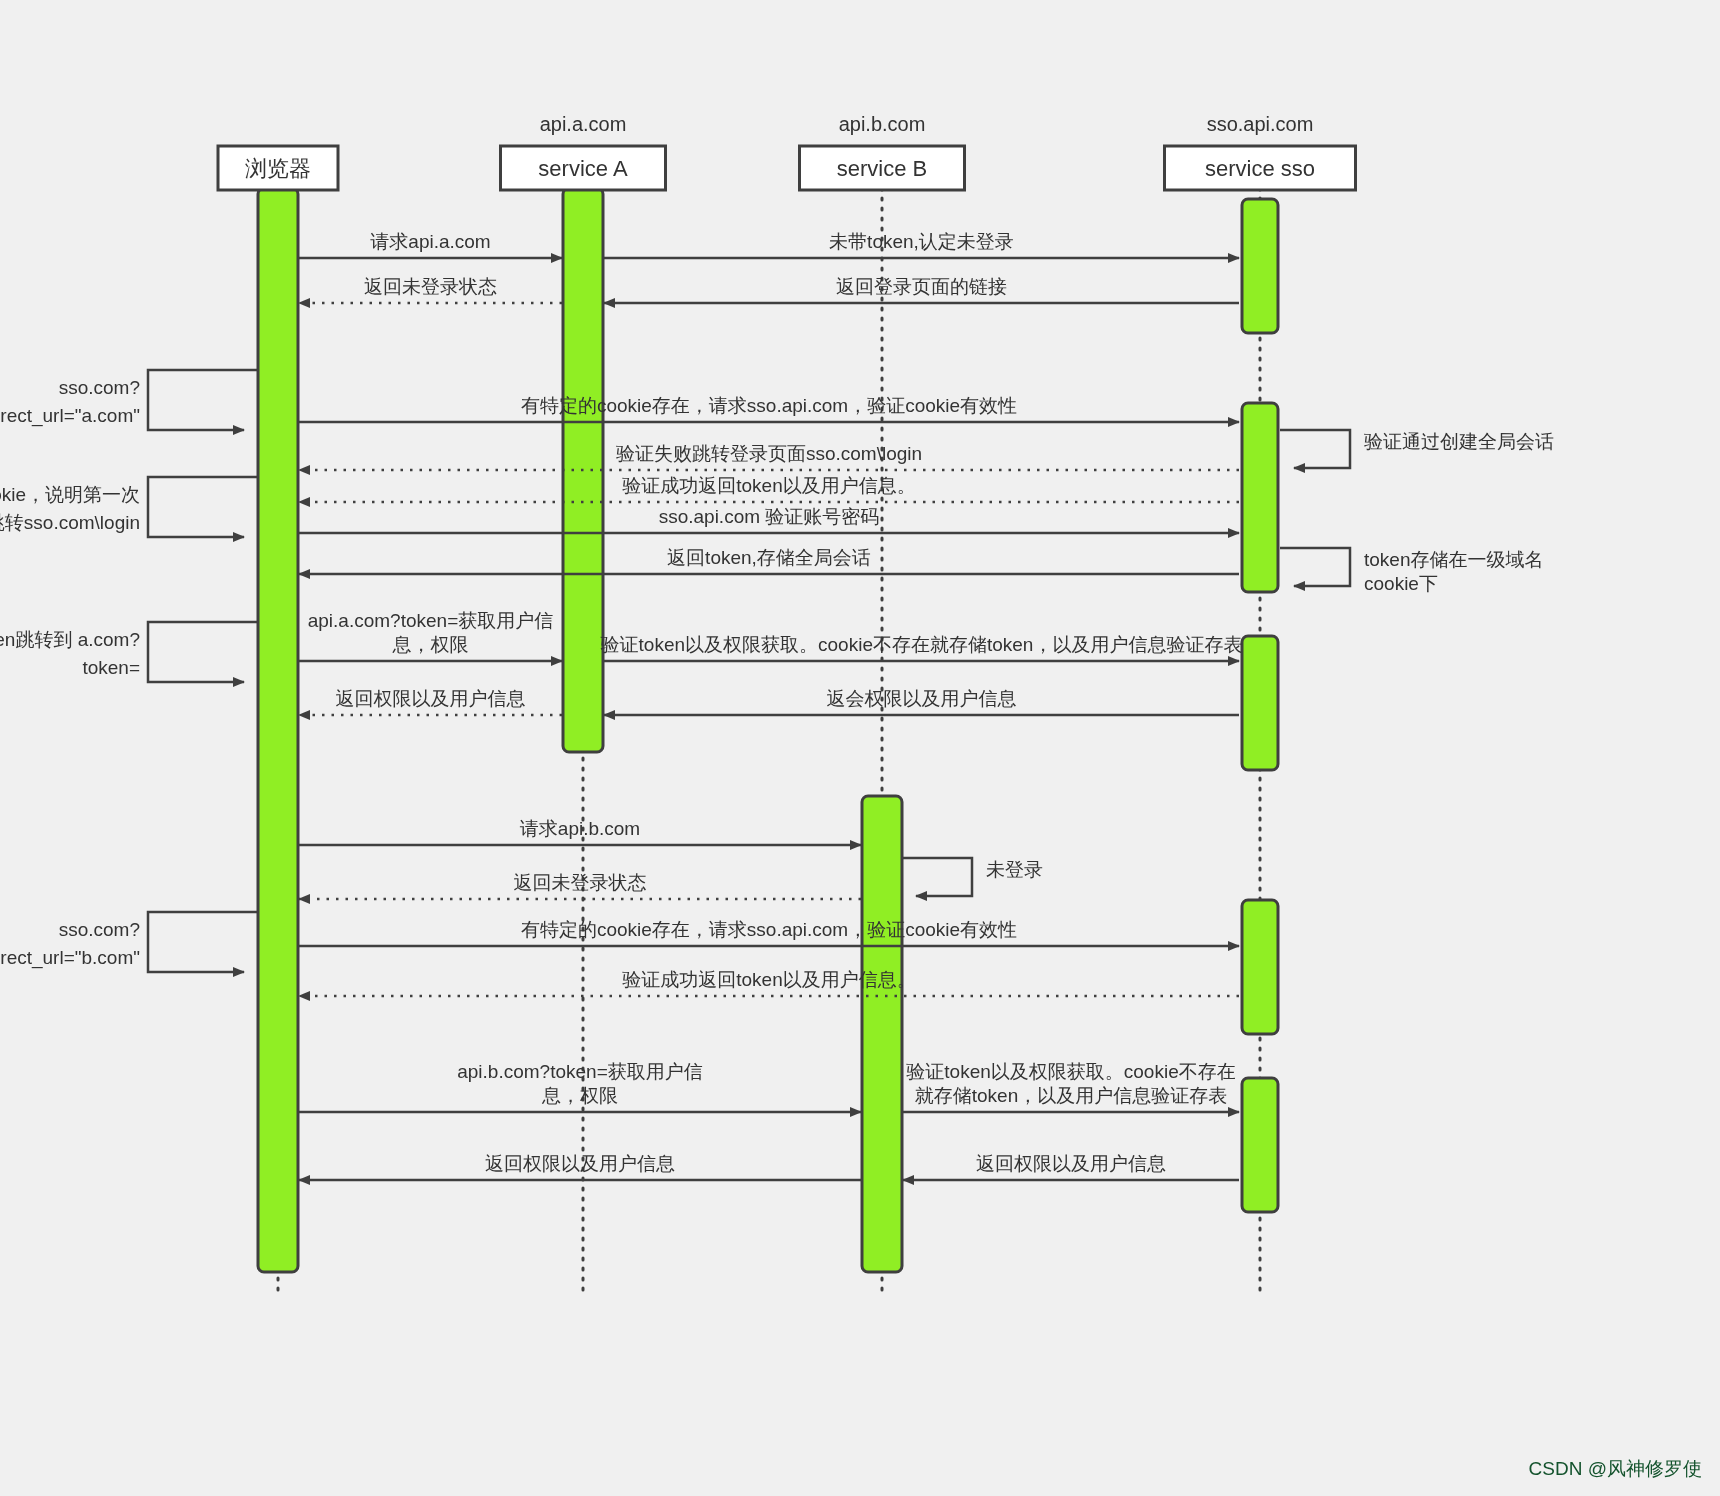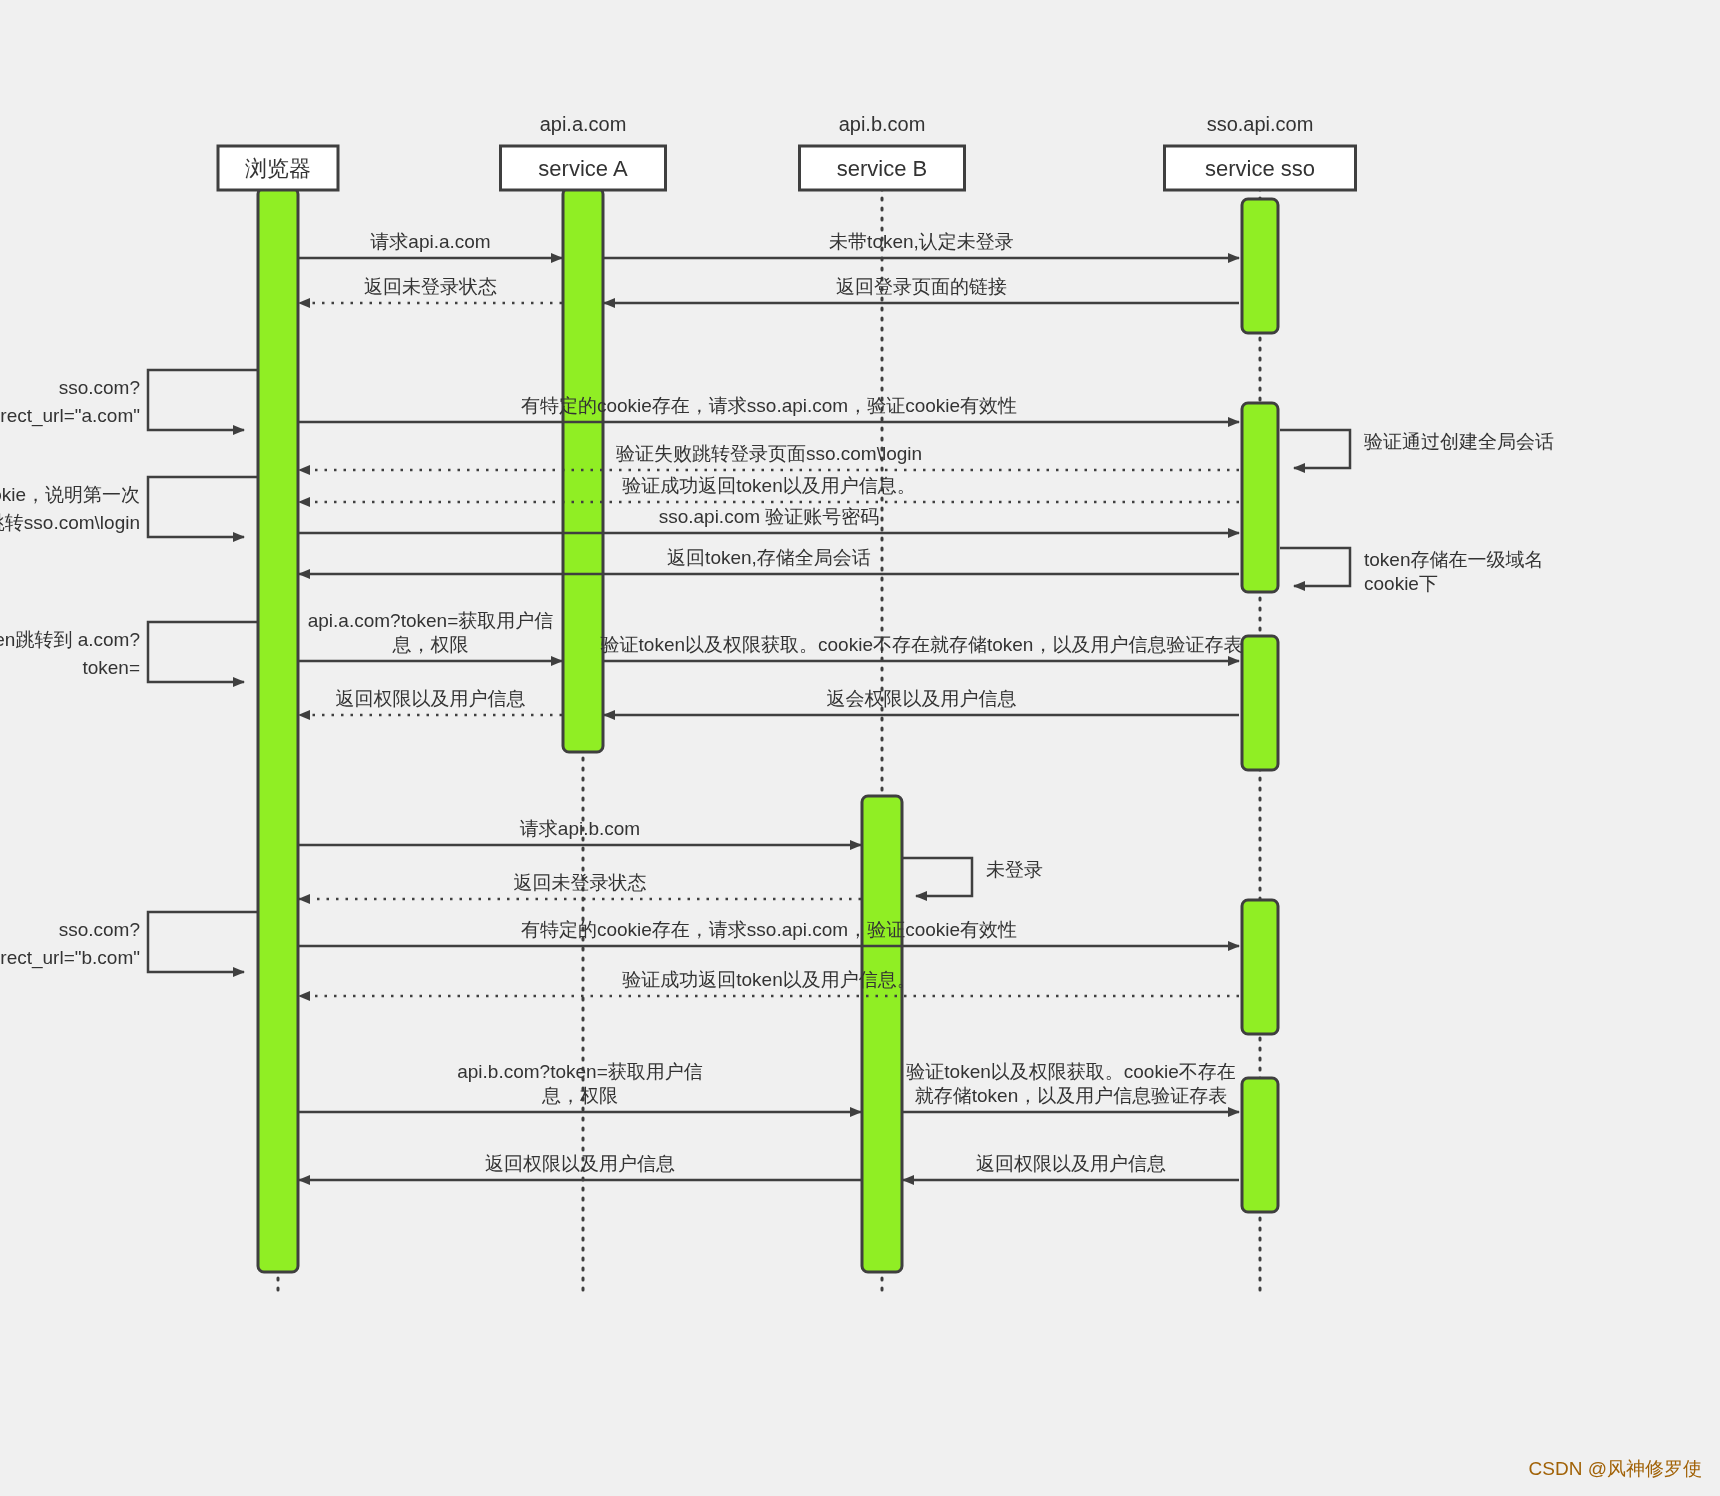--- a/index.html
+++ b/index.html
@@ -7,21 +7,21 @@
     width:1720px;height:1496px;
     background:#f0f0f0;
     font-family:"Liberation Sans","DejaVu Sans",sans-serif;
     color:#333333;
     overflow:hidden;
     position:relative;
   }
   #diagram{position:absolute;left:0;top:0;width:1720px;height:1496px;}
   .watermark{
     position:absolute;right:18px;bottom:14px;
-    font-size:19px;color:#a16207;
+    font-size:19px;color:#14532d;
     font-family:"Liberation Sans","DejaVu Sans",sans-serif;
     white-space:nowrap;
   }
   svg text{font-family:"Liberation Sans","DejaVu Sans",sans-serif;}
 </style>
 </head>
 <body>
 
 <div id="diagram"><svg width="1720" height="1496" viewBox="0 0 1720 1496">
       <defs>

